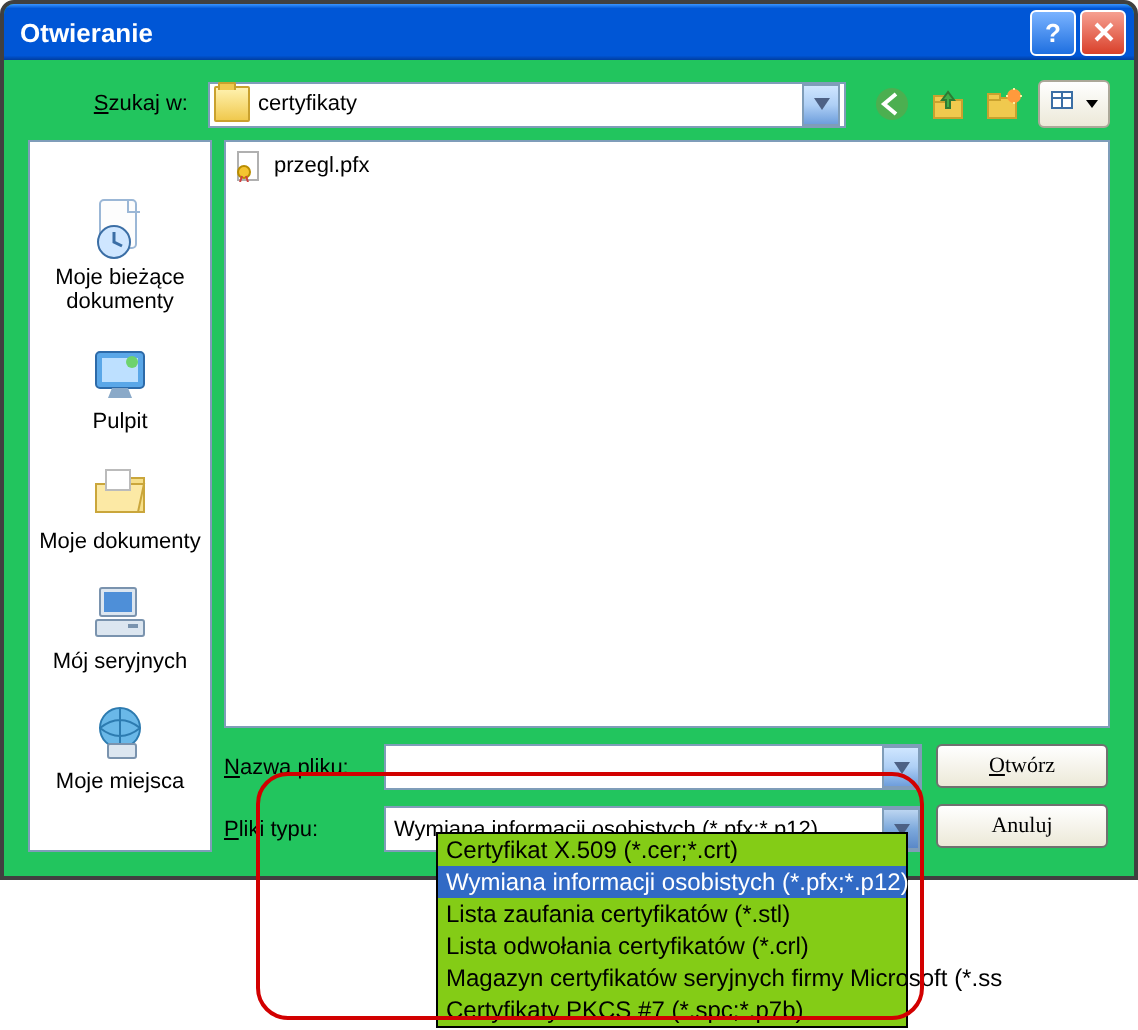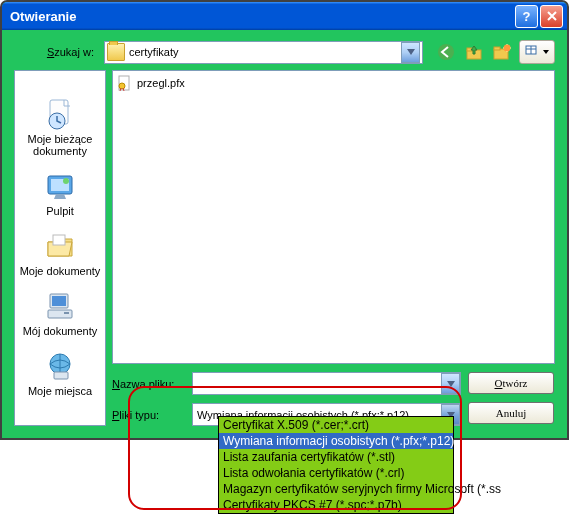--- a/index.html
+++ b/index.html
@@ -243,21 +243,21 @@
         </div>
         <div class="place">
           <div class="picon">
             <svg width="32" height="32" viewBox="0 0 32 32">
                 <rect x="6" y="4" width="18" height="14" rx="1" fill="#dce6f0" stroke="#7a93ae"></rect>
                 <rect x="8" y="6" width="14" height="10" fill="#4e8fd8"></rect>
                 <rect x="4" y="20" width="24" height="8" rx="1" fill="#dce6f0" stroke="#7a93ae"></rect>
                 <rect x="20" y="22" width="5" height="2" fill="#7a93ae"></rect>
               </svg>
           </div>
-          <div class="plabel">Mój dokumenty</div>
+          <div class="plabel">Mój seryjnych</div>
         </div>
         <div class="place">
           <div class="picon">
             <svg width="32" height="32" viewBox="0 0 32 32">
                 <circle cx="16" cy="14" r="10" fill="#6ab8e8" stroke="#2d7bb0"></circle>
                 <path d="M6 14 Q16 6 26 14 M6 14 Q16 22 26 14 M16 4 L16 24" stroke="#2d7bb0" fill="none"></path>
                 <rect x="10" y="22" width="14" height="7" rx="1" fill="#dce6f0" stroke="#7a93ae"></rect>
               </svg>
           </div>
           <div class="plabel">Moje miejsca</div>

